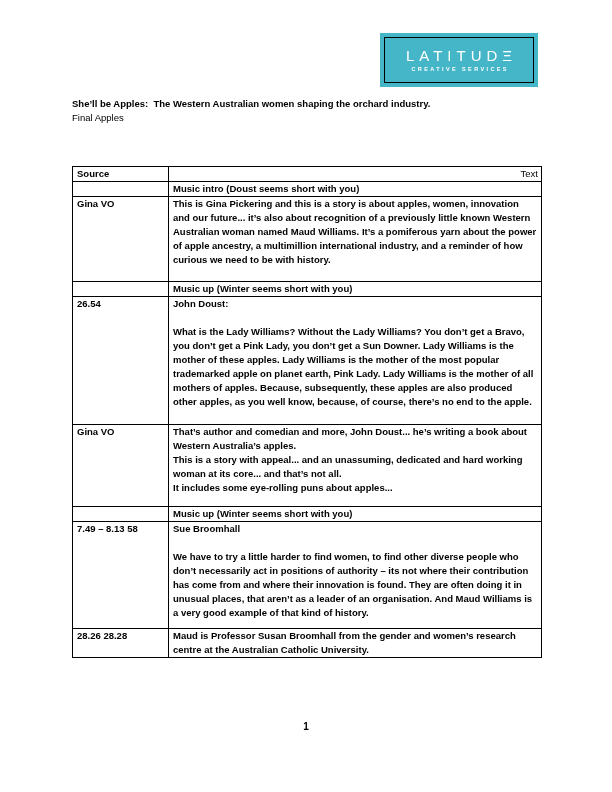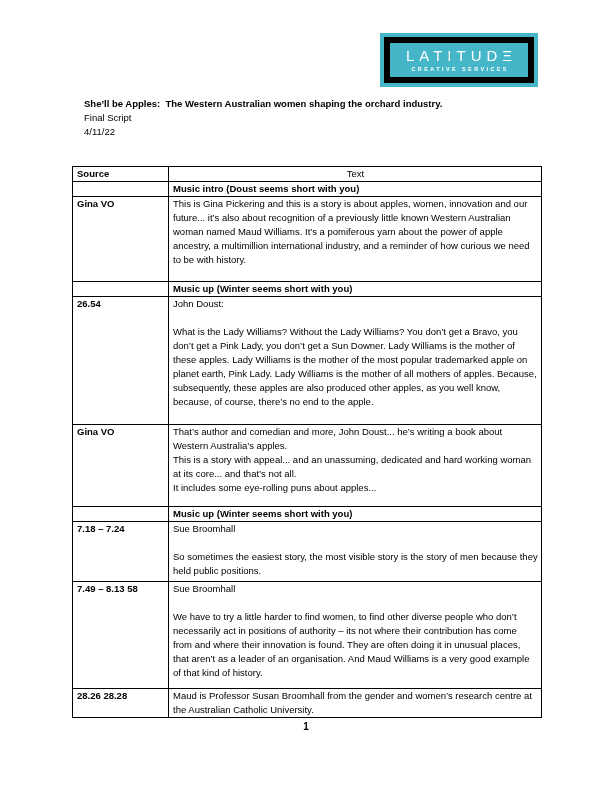--- a/index.html
+++ b/index.html
@@ -14,21 +14,21 @@
   
   .logo{
     position:absolute;left:380px;top:33px;
     width:158px;height:54px;
     box-sizing:border-box;
     padding:4px;
   }
   .logo-inner{
     width:100%;height:100%;
     box-sizing:border-box;
-    border:6px solid #000000;
+    border:1px solid #000000;
     display:flex;flex-direction:column;
     align-items:center;justify-content:center;
   }
   .logo-word{
     color:#fff;
     font-size:15px;
     letter-spacing:5px;
     padding-left:5px; 
     font-weight:400;
     line-height:16px;
@@ -36,21 +36,21 @@
   .logo-tagline{
     color:#fff;
     font-size:5.5px;
     letter-spacing:2.4px;
     padding-left:2.4px;
     margin-top:2px;
     font-weight:700;
   }
   
   .doc-head{
-    position:absolute;left:84px;top:97px;width:470px;
+    position:absolute;left:72px;top:97px;width:470px;
     font-size:9.5px;line-height:14px;
   }
   .doc-title{font-weight:700;white-space:pre-wrap;}
   .doc-meta{font-weight:400;}
   
   table.script{
     position:absolute;left:72px;top:166px;
     width:469px;
     border-collapse:collapse;
     table-layout:fixed;
@@ -59,23 +59,23 @@
   table.script col.c-source{width:96px;}
   table.script col.c-text{width:373px;}
   table.script th,
   table.script td{
     border:1px solid #000;
     vertical-align:top;
     padding:0 3px 0 4px;
     overflow:hidden;
   }
   th.src-h{font-weight:700;text-align:left;margin-left:33px;}
-  th.txt-h{font-weight:400;text-align:center;}
+  th.txt-h{font-weight:400;text-align:right;}
   td.src{font-weight:700;}
-  td.txt{white-space:pre-wrap;font-weight:400;}
+  td.txt{white-space:pre-wrap;font-weight:700;}
   td.txt.music{font-weight:700;}
   tr.h14{height:14px;}
   tr.h28{height:28px;}
   tr.h60{height:60px;}
   tr.h82{height:82px;}
   tr.h85{height:85px;}
   tr.h107{height:107px;margin-top:25px;}
   tr.h128{height:128px;}
   
   .page-num{
@@ -89,22 +89,21 @@
 
 <div class="logo" style="background: rgb(69, 182, 200);">
   <div class="logo-inner">
     <div class="logo-word">LATITUDΞ</div>
     <div class="logo-tagline">CREATIVE SERVICES</div>
   </div>
 </div>
 
 <div class="doc-head">
   <div class="doc-title">She’ll be Apples:  The Western Australian women shaping the orchard industry.</div>
-  <div class="doc-meta">Final Script</div>
-  <div class="doc-meta">4/11/22</div>
+  <div class="doc-meta">Final Apples</div>
 </div>
 
 <table class="script">
   <colgroup>
       <col class="c-source">
       <col class="c-text">
     </colgroup>
   <thead>
     <tr class="h14">
       <th class="src-h">Source</th>
@@ -133,26 +132,20 @@
     <tr class="h82">
       <td class="src">Gina VO</td>
       <td class="txt">That’s author and comedian and more, John Doust... he’s writing a book about Western Australia’s apples.
 This is a story with appeal... and an unassuming, dedicated and hard working woman at its core... and that’s not all.
 It includes some eye-rolling puns about apples...</td>
     </tr>
     <tr class="h14">
       <td class="src"></td>
       <td class="txt music">Music up (Winter seems short with you)</td>
     </tr>
-    <tr class="h60">
-      <td class="src">7.18 – 7.24</td>
-      <td class="txt">Sue Broomhall
-
-So sometimes the easiest story, the most visible story is the story of men because they held public positions.</td>
-    </tr>
     <tr class="h107">
       <td class="src">7.49 – 8.13 58</td>
       <td class="txt">Sue Broomhall
 
 We have to try a little harder to find women, to find other diverse people who don’t necessarily act in positions of authority – its not where their contribution has come from and where their innovation is found. They are often doing it in unusual places, that aren’t as a leader of an organisation. And Maud Williams is a very good example of that kind of history.</td>
     </tr>
     <tr class="h28">
       <td class="src">28.26 28.28</td>
       <td class="txt">Maud is Professor Susan Broomhall from the gender and women’s research centre at the Australian Catholic University.</td>
     </tr>

